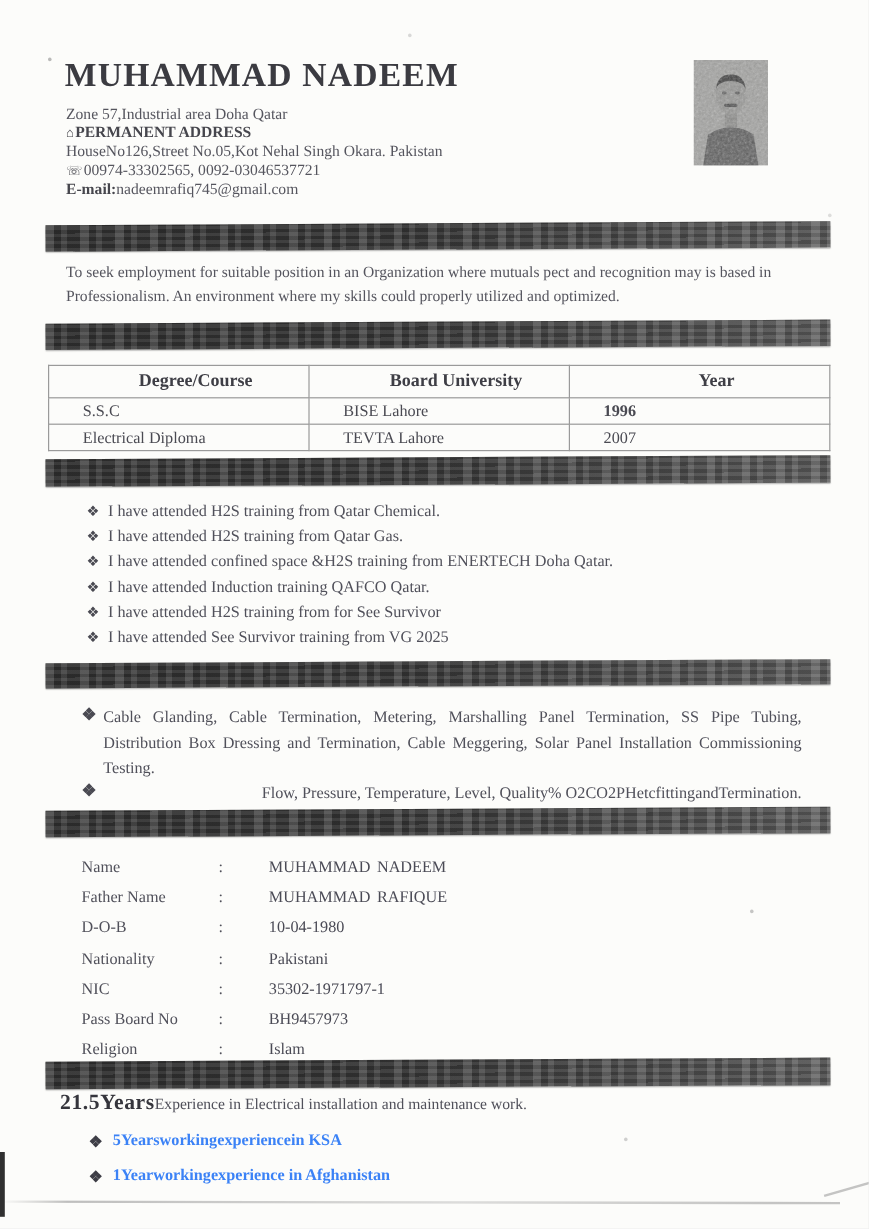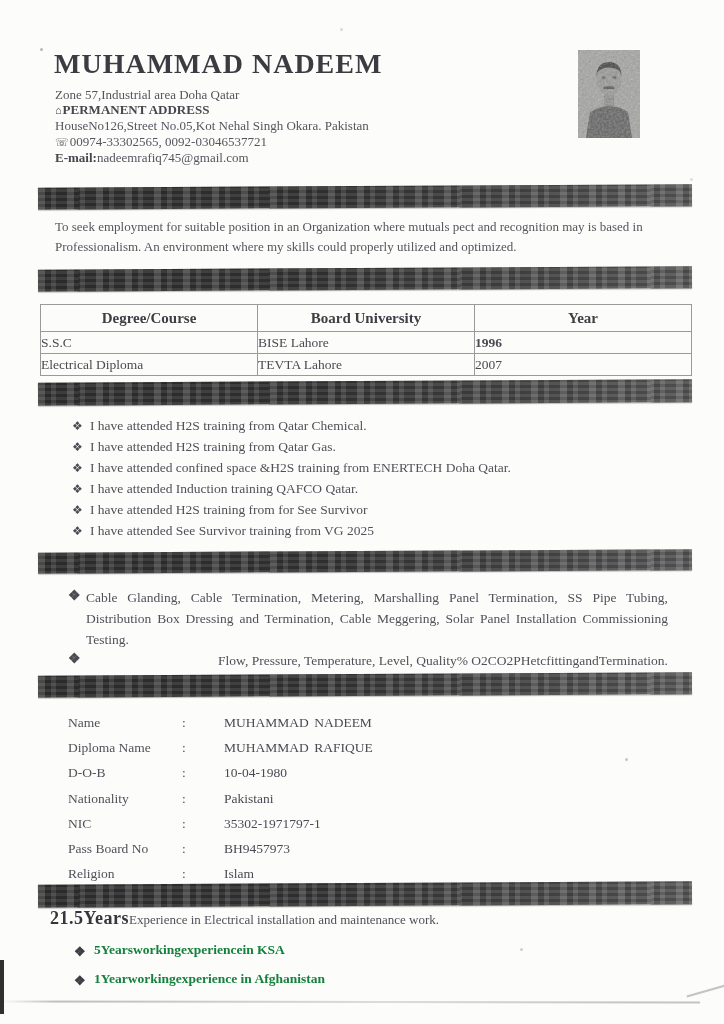--- a/index.html
+++ b/index.html
@@ -37,21 +37,21 @@
   }
 
   
   .objective{
     left:55px; top:217px; width:614px; font-size:13px; line-height:20px; color:#55555e;
   }
 
   
   .edu-table{ left:40px; top:304px; width:652px; border-collapse:collapse; table-layout:fixed; }
   .edu-table th,.edu-table td{
-    border:1px solid #9a9a9a; color:#4a4a52;
+    border:1px solid #9a9a9a; color:#4a4a52;padding-left:28px;
   }
   .edu-table th{ font-size:15px; font-weight:bold; height:27px; color:#3e3e45; }
   .edu-table td{ font-size:13.5px; height:22px; }
 
   
   .blt{ font-size:12px; color:#4a4a52; }
   .t-item{ left:90px; font-size:13.5px; white-space:nowrap; color:#50505a; }
   .t-blt{ left:72px; }
   .skill-blt{ left:68px; font-weight:bold; font-size:14px; }
   .skill-text{
@@ -62,21 +62,21 @@
 
   
   .p-label{ left:68px; font-size:13.5px; color:#50505a; }
   .p-colon{ left:182px; font-size:13.5px; color:#50505a; }
   .p-value{ left:224px; font-size:13.5px; color:#4a4a55; word-spacing:2px; }
 
   
   .exp-line{ left:50px; top:908px; font-size:13px; color:#50505a; }
   .exp-line .big{ font-size:18px; font-weight:bold; color:#35353c; letter-spacing:0.5px; }
   .e-blt{ left:74px; font-weight:bold; font-size:13px; color:#3d3d45;}
-  .e-item{ left:94px; font-size:13.5px; font-weight:bold; color:#15803d; white-space:nowrap; }
+  .e-item{ left:94px; font-size:13.5px; font-weight:bold; color:#3b82f6; white-space:nowrap; }
 
   
   .fold-line{ left:0px; top:1001px; width:700px; height:2px; background:linear-gradient(90deg,rgba(150,150,150,0.0),rgba(140,140,140,0.55) 8%,rgba(160,160,160,0.35) 55%,rgba(140,140,140,0.5) 92%); transform:rotate(0.1deg); }
   .fold-corner{ left:686px; top:990px; width:40px; height:2px; background:rgba(140,140,140,0.5); transform:rotate(-16deg); }
   .edge-mark{ left:0px; top:960px; width:4px; height:54px; background:#303030; }
   .speck{ width:3px; height:3px; border-radius:50%; background:rgba(120,120,120,0.5);
     box-shadow: 585px 710px 0 rgba(130,130,130,0.45), 480px 900px 0 rgba(140,140,140,0.4),
                 300px -20px 0 rgba(150,150,150,0.35), 650px 130px 0 rgba(150,150,150,0.3); }
 </style>
 </head>
@@ -182,21 +182,21 @@
 
   <div class="abs blt skill-blt" style="top:650px;">❖</div>
   <div class="abs skill-text last" style="top:650px;">Flow, Pressure, Temperature, Level, Quality% O2CO2PHetcfittingandTermination.</div>
 
   <div class="abs bar" style="top:674px;"></div>
 
   <div class="abs p-label" style="top:715px;">Name</div>
   <div class="abs p-colon" style="top:715px;">:</div>
   <div class="abs p-value" style="top:715px;">MUHAMMAD NADEEM</div>
 
-  <div class="abs p-label" style="top:740px;">Diploma Name</div>
+  <div class="abs p-label" style="top:740px;">Father Name</div>
   <div class="abs p-colon" style="top:740px;">:</div>
   <div class="abs p-value" style="top:740px;">MUHAMMAD RAFIQUE</div>
 
   <div class="abs p-label" style="top:765px;">D-O-B</div>
   <div class="abs p-colon" style="top:765px;">:</div>
   <div class="abs p-value" style="top:765px;">10-04-1980</div>
 
   <div class="abs p-label" style="top:791px;">Nationality</div>
   <div class="abs p-colon" style="top:791px;">:</div>
   <div class="abs p-value" style="top:791px;">Pakistani</div>

